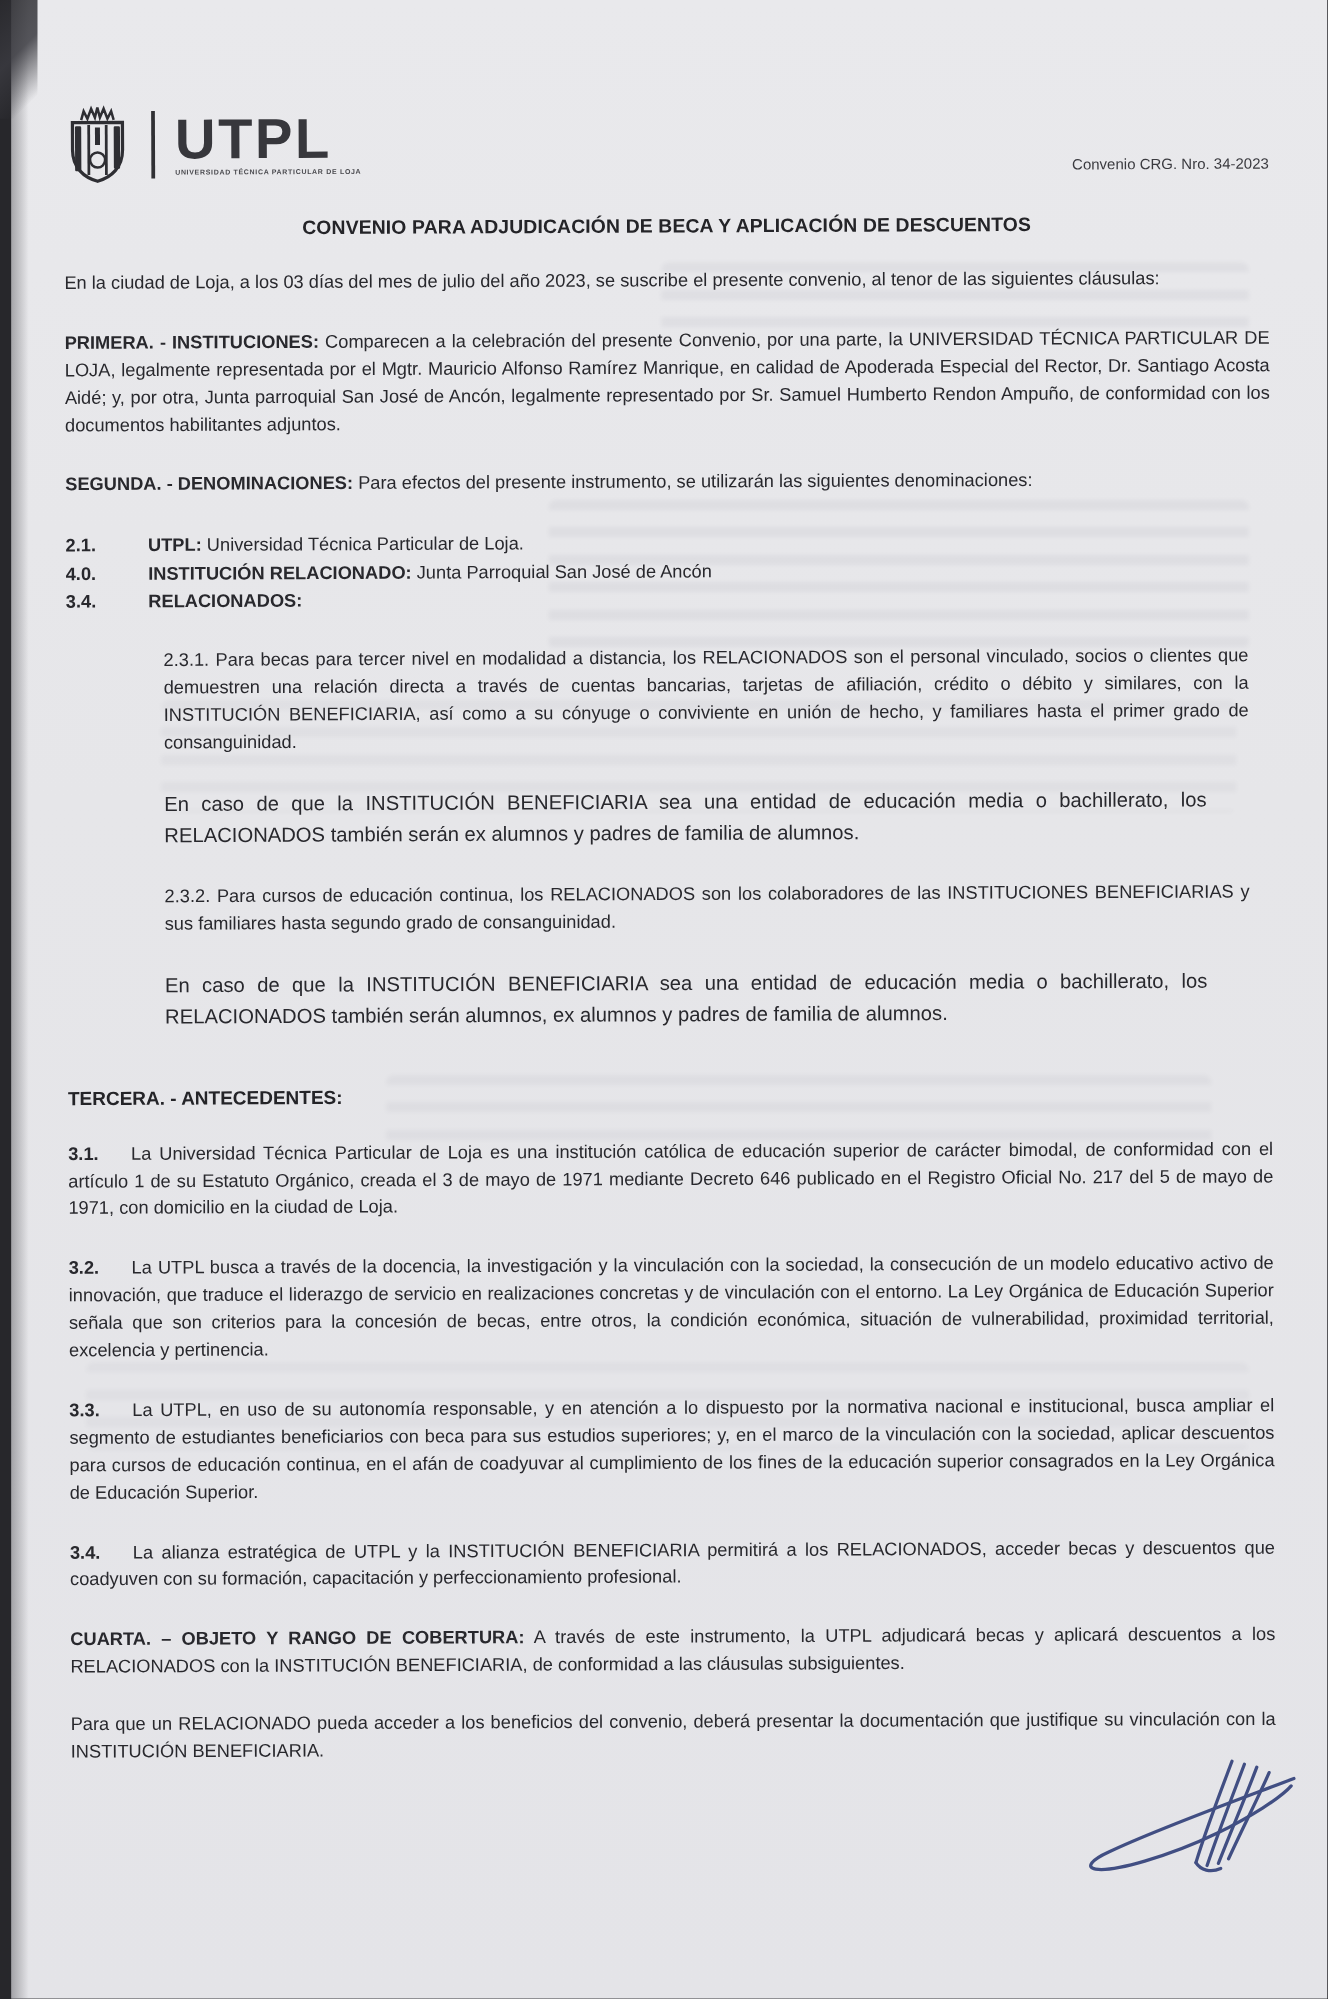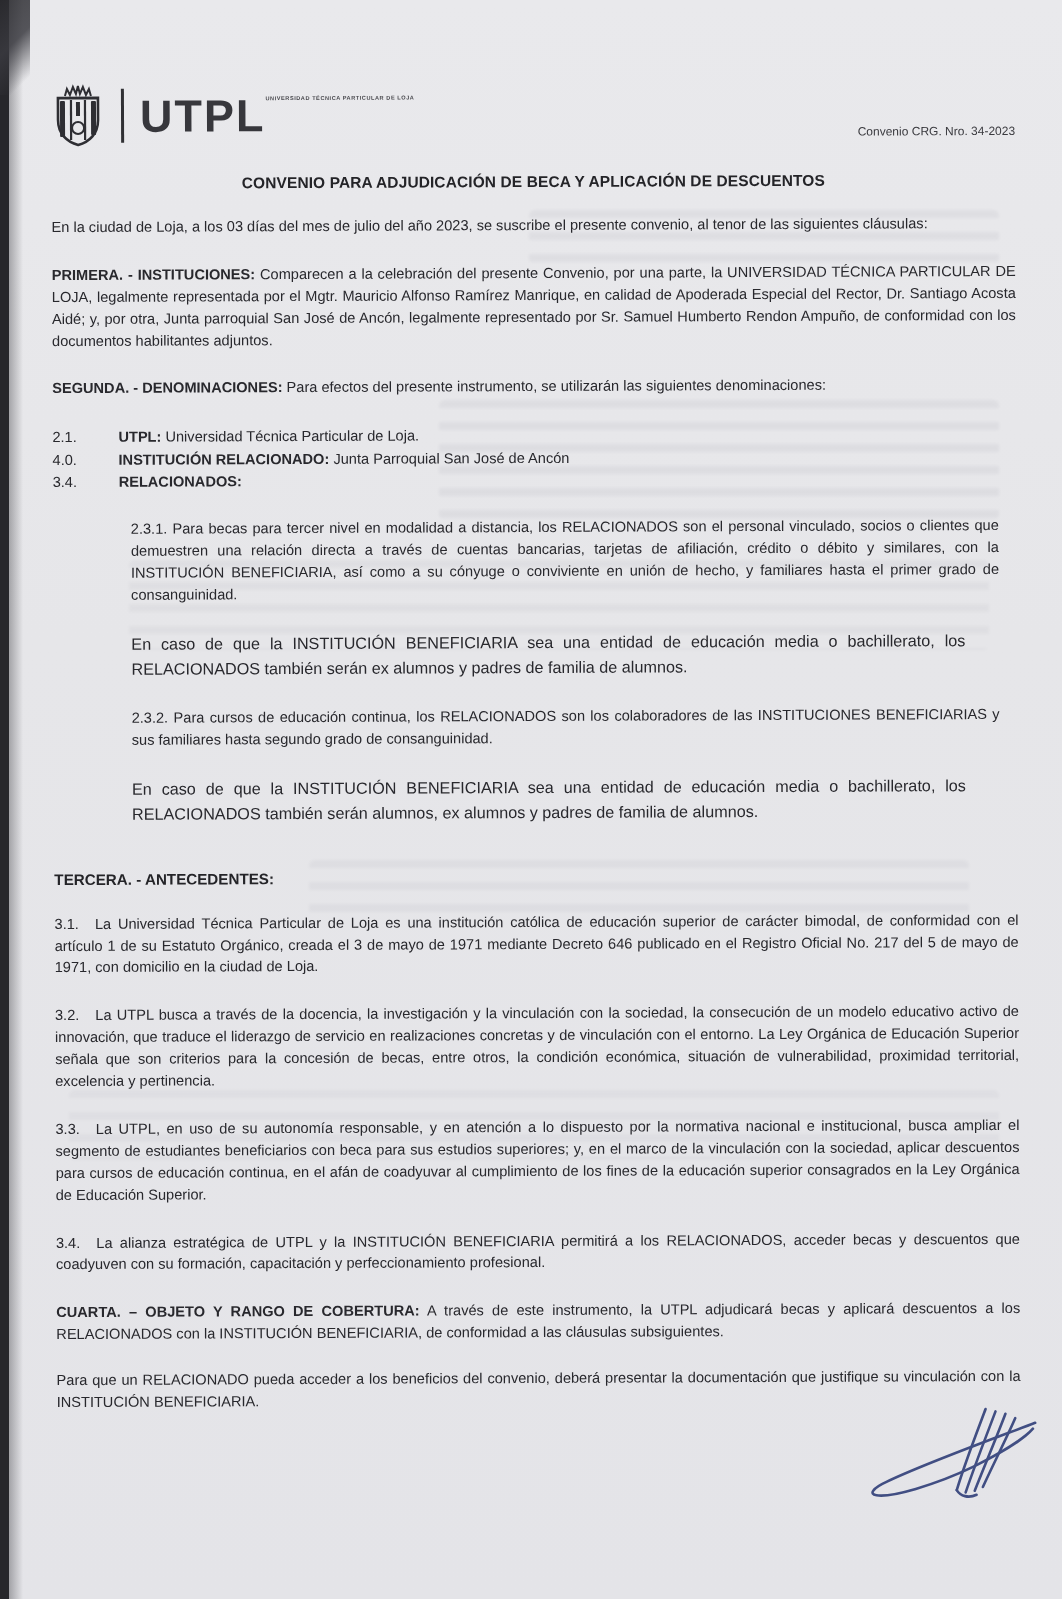--- a/index.html
+++ b/index.html
@@ -26,21 +26,21 @@
     position:absolute;left:9px;top:0;right:0;bottom:0;
     padding:0 44px 0 45px;
     transform:rotate(-0.25deg);
     color:#2b2b30;
   }
   
   .header-row{display:flex;align-items:flex-start;justify-content:space-between;padding-top:82px;}
   .logo-block{display:flex;align-items:center;gap:12px;}
   .crest svg{display:block;}
   .logo-divider{width:3px;height:54px;background:#303034;margin:0 4px;}
-  .wordmark{display:flex;flex-direction:row;line-height:1;}
+  .wordmark{display:flex;flex-direction:column;line-height:1;}
   .wordmark .big{
     font-size:45px;font-weight:800;letter-spacing:2px;color:#37373c;
     font-family:"Liberation Sans",sans-serif;
   }
   .wordmark .tag{
     font-size:5.6px;letter-spacing:.55px;color:#4a4a4f;margin-top:3px;font-weight:600;
   }
   .doc-ref{font-size:12px;color:#3a3a3f;margin-top:44px;}
   
   .doc-title{
@@ -53,33 +53,33 @@
     font-size:14.6px;line-height:1.5;text-align:justify;color:#28282d;
   }
   .lead{font-weight:bold;}
   .mt-intro{margin-top:24px;}
   .mt-block{margin-top:26px;}
   .defs{margin-top:26px;}
   .def-row{
     display:grid;grid-template-columns:66px 1fr;
     font-size:14.6px;line-height:1.52;color:#28282d;
   }
-  .def-num{font-weight:normal;}
+  .def-num{font-weight:bold;}
   .sub-block{
     margin-left:78px;margin-right:18px;font-size:14.6px;line-height:1.5;
     text-align:justify;color:#28282d;
   }
   .note-block{
     margin-left:78px;margin-right:52px;font-size:16.2px;line-height:1.52;
     text-align:justify;color:#28282d;
   }
   .section-heading{
     font-weight:bold;font-size:15.2px;color:#242428;margin-top:44px;
   }
-  .num-strong{font-weight:normal;margin-right:16px;}
+  .num-strong{font-weight:bold;margin-right:26px;}
   .closing{margin-top:24px;}
   
   .signature{
     position:absolute;right:18px;top:1398px;width:178px;height:112px;
     transform:rotate(2deg);
   }
   
   .bleed{
     position:absolute;opacity:.05;pointer-events:none;border-radius:6px;
     background:repeating-linear-gradient(180deg,#3c3c55 0 8px,transparent 8px 22px);

